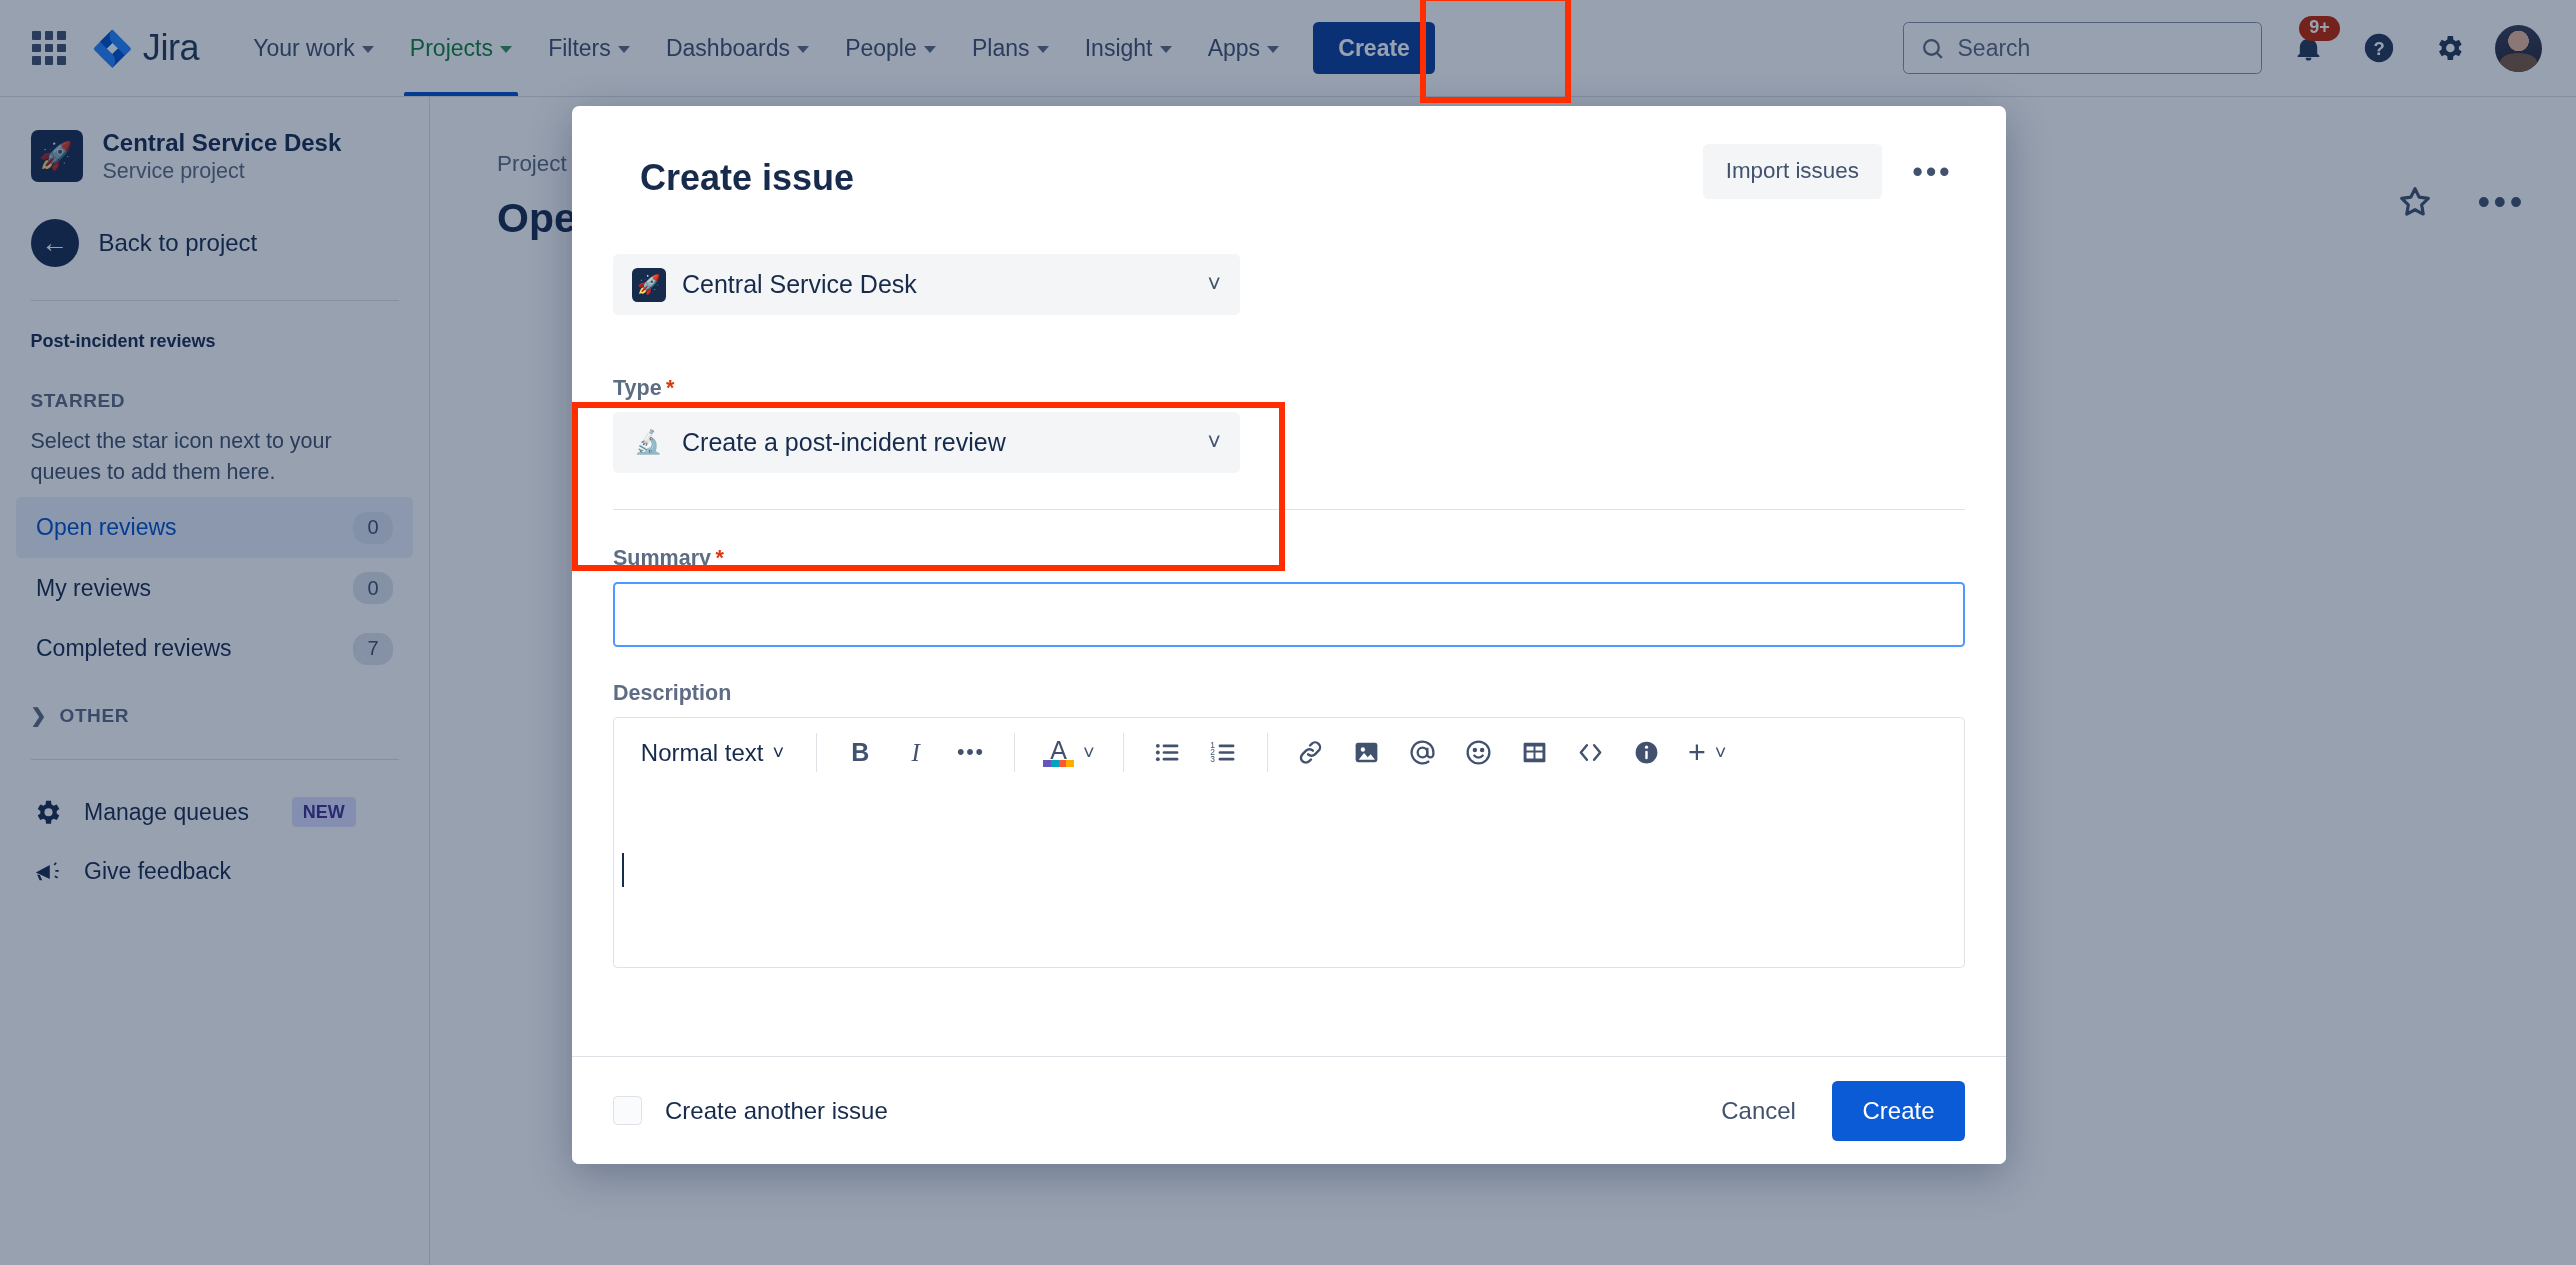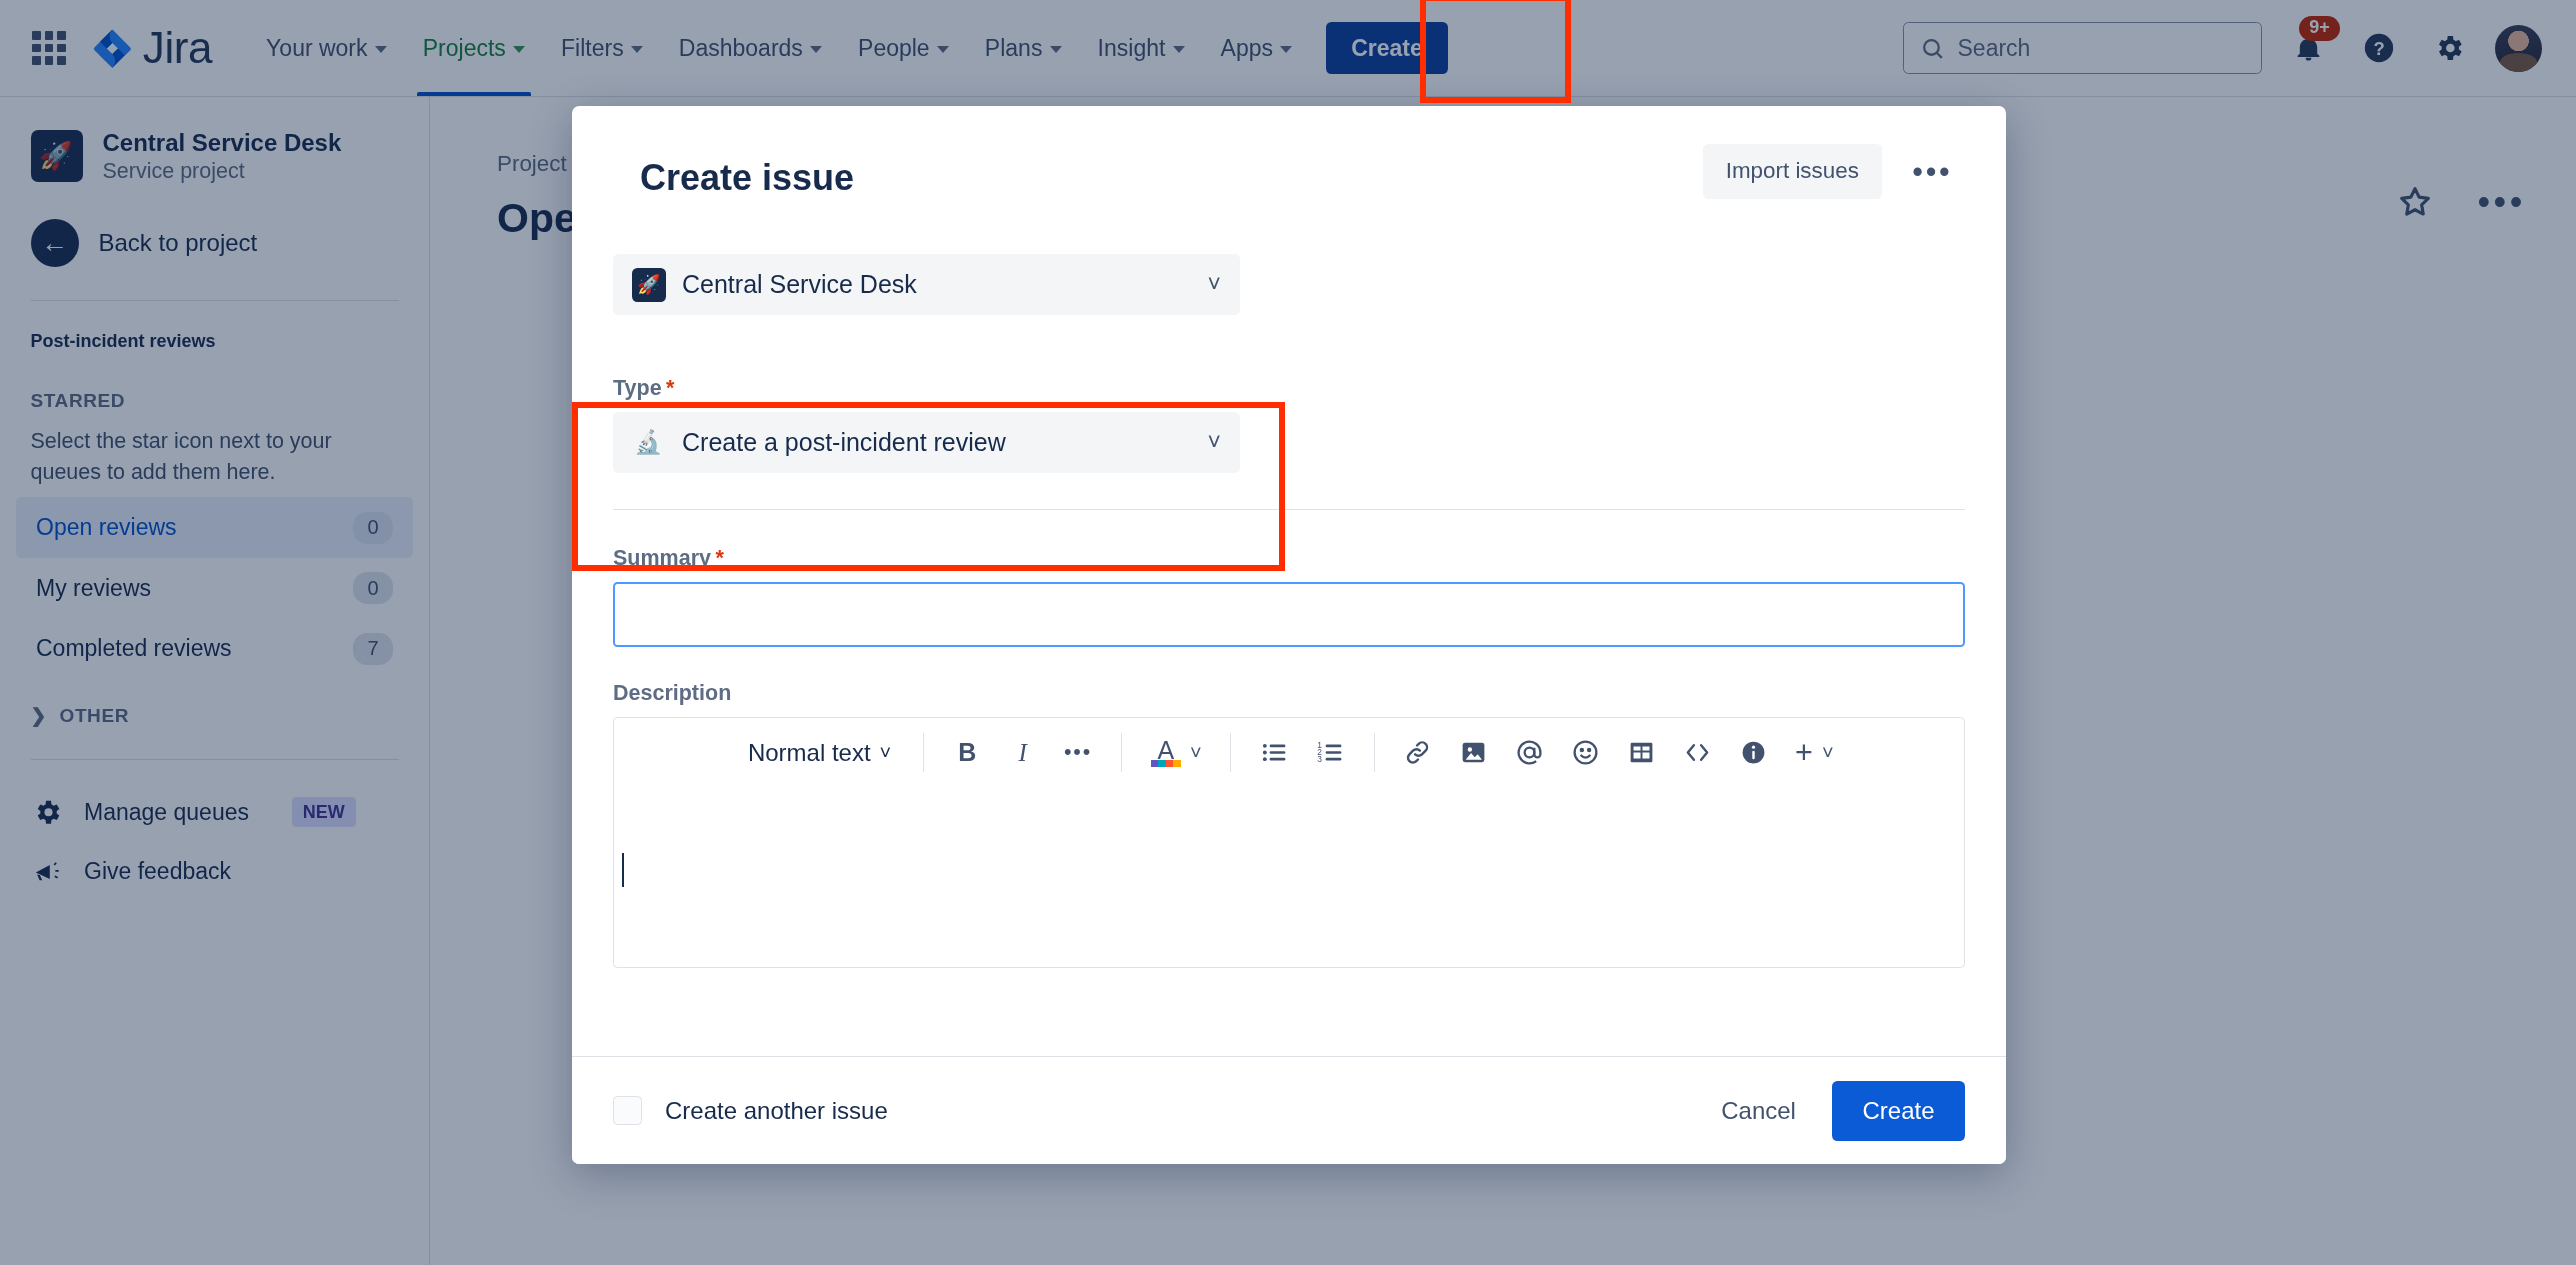--- a/index.html
+++ b/index.html
@@ -17,21 +17,21 @@
   .topnav {
     position: absolute; left: 0; top: 0; width: 2576px; height: 97px;
     background: #ffffff; display: flex; align-items: center;
     border-bottom: 0.9px solid #dfe1e6;
   }
   .grid-icon { margin-left: 32px; width: 34px; height: 34px;
      display:grid; grid-template-columns: repeat(3, 1fr); grid-template-rows: repeat(3,1fr); gap:3.6px; }
   .grid-icon i { background:#42526e; border-radius: 0.9px; display:block; }
 
   .jira-logo { display:flex; align-items:center; margin-left: 27px; gap: 10.8px; }
-  .jira-word { font-size: 44px; color:#253858; letter-spacing:-0.4px; font-weight:400;}
+  .jira-word { font-size: 36px; color:#253858; letter-spacing:-0.4px; font-weight:400;}
 
   .nav-items { display:flex; align-items:center; margin-left: 36px; height:100%; }
   .nav-item {
     display:flex; align-items:center; gap:7.2px;
     padding: 0 18px; height: 100%; font-size: 23px; color:#42526e;
     position: relative; cursor:pointer;
   }
   .nav-item.active { color:#15803d; font-weight:400; }
   .nav-item.active::after {
     content:""; position:absolute; left: 12.5px; right: 12.5px; bottom: 0; height: 4.5px;
@@ -142,21 +142,21 @@
 
   .field-summary { margin-top: 36px; }
   .summary-input {
     width: 100%; height: 65px; border: 2.7px solid #4c9aff; border-radius: 4.5px;
     background:#fff; font-size: 25px; color:#172b4d; padding: 0 16px;
     font-family:inherit; outline:none;
   }
   .caret-bar { position:absolute; left: 50px; top: 644px; width:1.8px; height: 34px; background:#172b4d;}
 
   .field-desc { margin-top: 34px; }
-  .editor { border:0.9px solid #dfe1e6; border-radius: 4.5px; height: 251px; display:flex; flex-direction:column;align-items:center; }
+  .editor { border:0.9px solid #dfe1e6; border-radius: 4.5px; height: 251px; display:flex; flex-direction:row; }
   .editor-toolbar { height: 70px; display:flex; align-items:center; padding: 0 12.5px; gap: 5.4px; }
   .tb-btn { display:flex; align-items:center; justify-content:center; gap:9px;
     height: 50px; min-width: 50px; padding: 0 10.8px; border-radius:4.5px; color:#42526e;
     font-size: 25px; cursor:pointer; }
   .tb-btn.text { font-size: 24px; color:#172b4d; padding: 0 14.3px;}
   .tb-sep { width:0.9px; height: 39px; background:#dfe1e6; margin: 0 12.5px; }
   .tb-color { position:relative; display:flex; flex-direction:column; align-items:center; }
   .tb-color .swatches{ display:flex; width: 30.5px; height: 7.2px; margin-top:-3.6px;}
   .tb-color .swatches i{ flex:1; display:block;}
   .editor-canvas { flex:1; }

